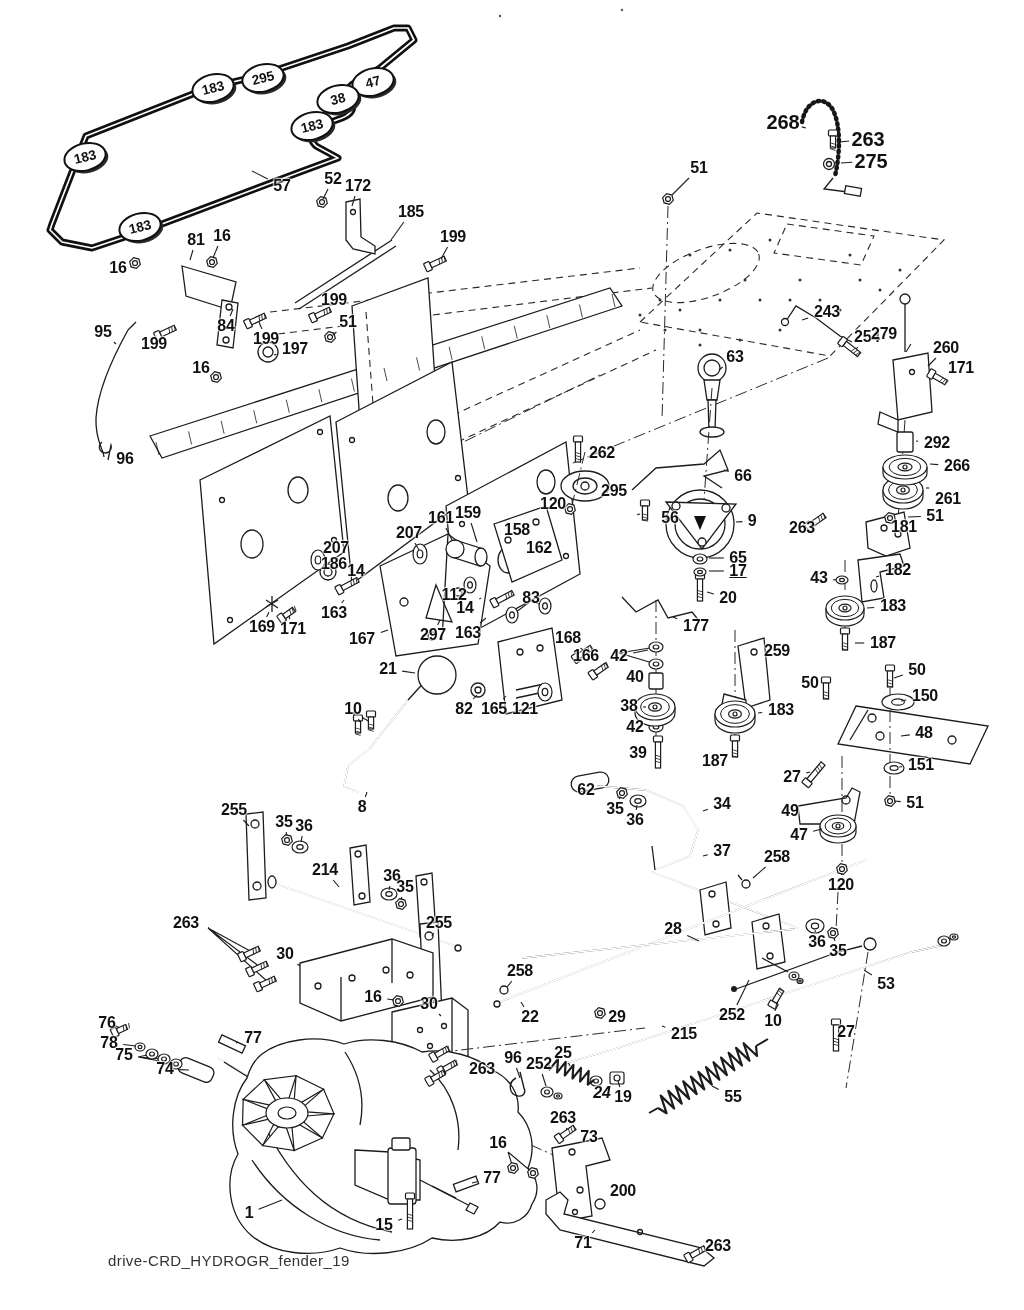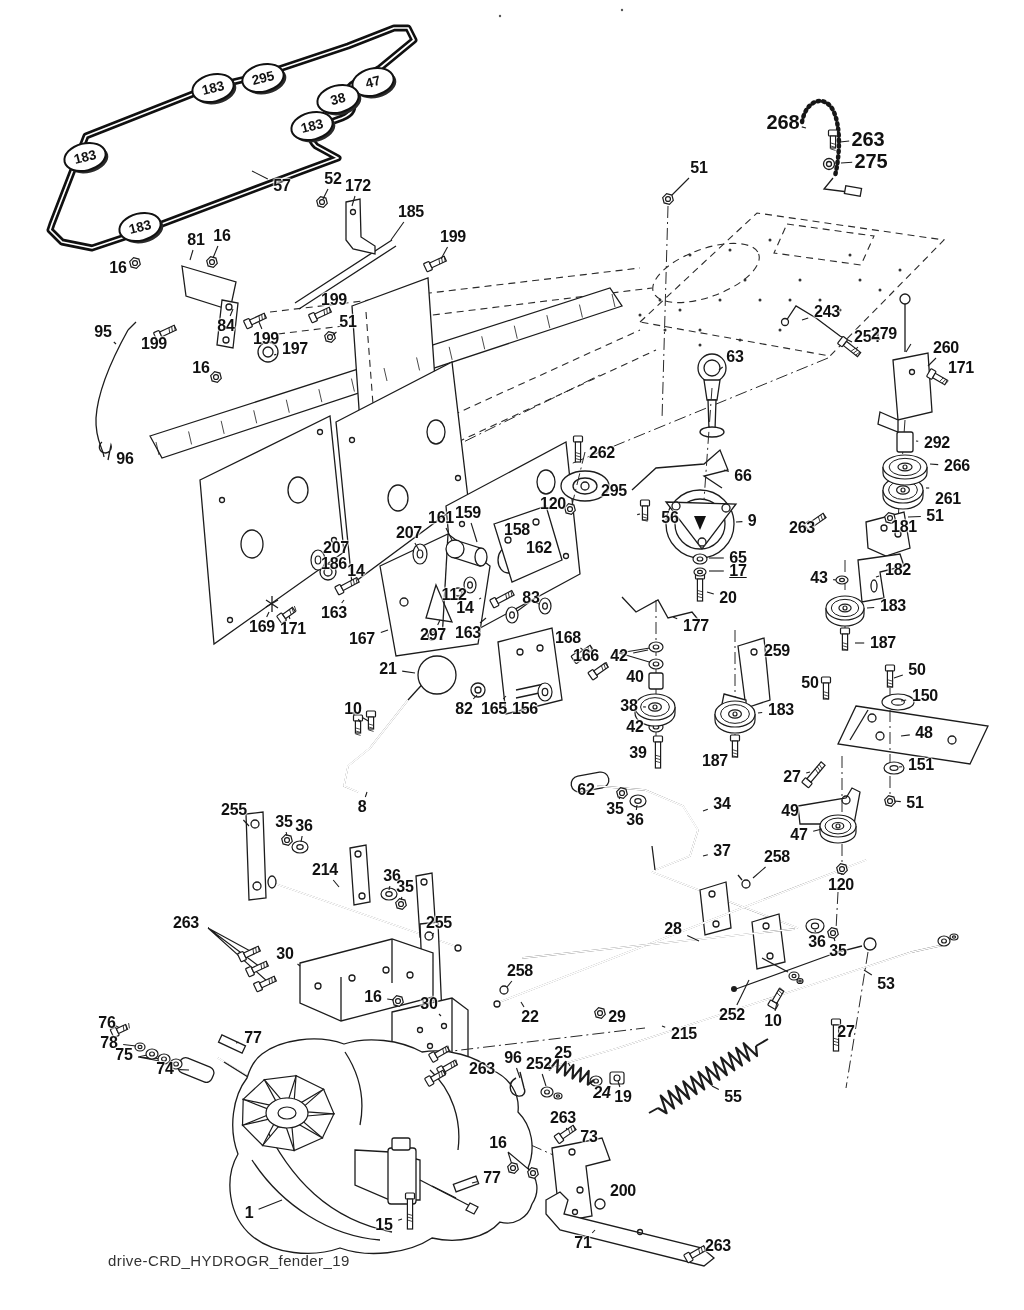--- a/index.html
+++ b/index.html
@@ -894,21 +894,21 @@
       <div class="lbl" style="left: 531px; top: 598px;">83</div>
       <div class="lbl" style="left: 334px; top: 613px;">163</div>
       <div class="lbl" style="left: 362px; top: 639px;">167</div>
       <div class="lbl" style="left: 433px; top: 635px;">297</div>
       <div class="lbl" style="left: 468px; top: 633px;">163</div>
       <div class="lbl" style="left: 262px; top: 627px;">169</div>
       <div class="lbl" style="left: 293px; top: 629px;">171</div>
       <div class="lbl" style="left: 388px; top: 669px;">21</div>
       <div class="lbl" style="left: 464px; top: 709px;">82</div>
       <div class="lbl" style="left: 494px; top: 709px;">165</div>
-      <div class="lbl" style="left: 525px; top: 709px;">156</div>
+      <div class="lbl" style="left: 525px; top: 709px;">121</div>
       <div class="lbl" style="left: 353px; top: 709px;">10</div>
       <div class="lbl" style="left: 362px; top: 807px;">8</div>
       <div class="lbl" style="left: 937px; top: 443px;">292</div>
       <div class="lbl" style="left: 957px; top: 466px;">266</div>
       <div class="lbl" style="left: 948px; top: 488px; margin-top: 11px;">261</div>
       <div class="lbl" style="left: 935px; top: 516px;">51</div>
       <div class="lbl" style="left: 904px; top: 527px;">181</div>
       <div class="lbl" style="left: 898px; top: 570px;">182</div>
       <div class="lbl" style="left: 893px; top: 606px;">183</div>
       <div class="lbl" style="left: 883px; top: 643px;">187</div>

